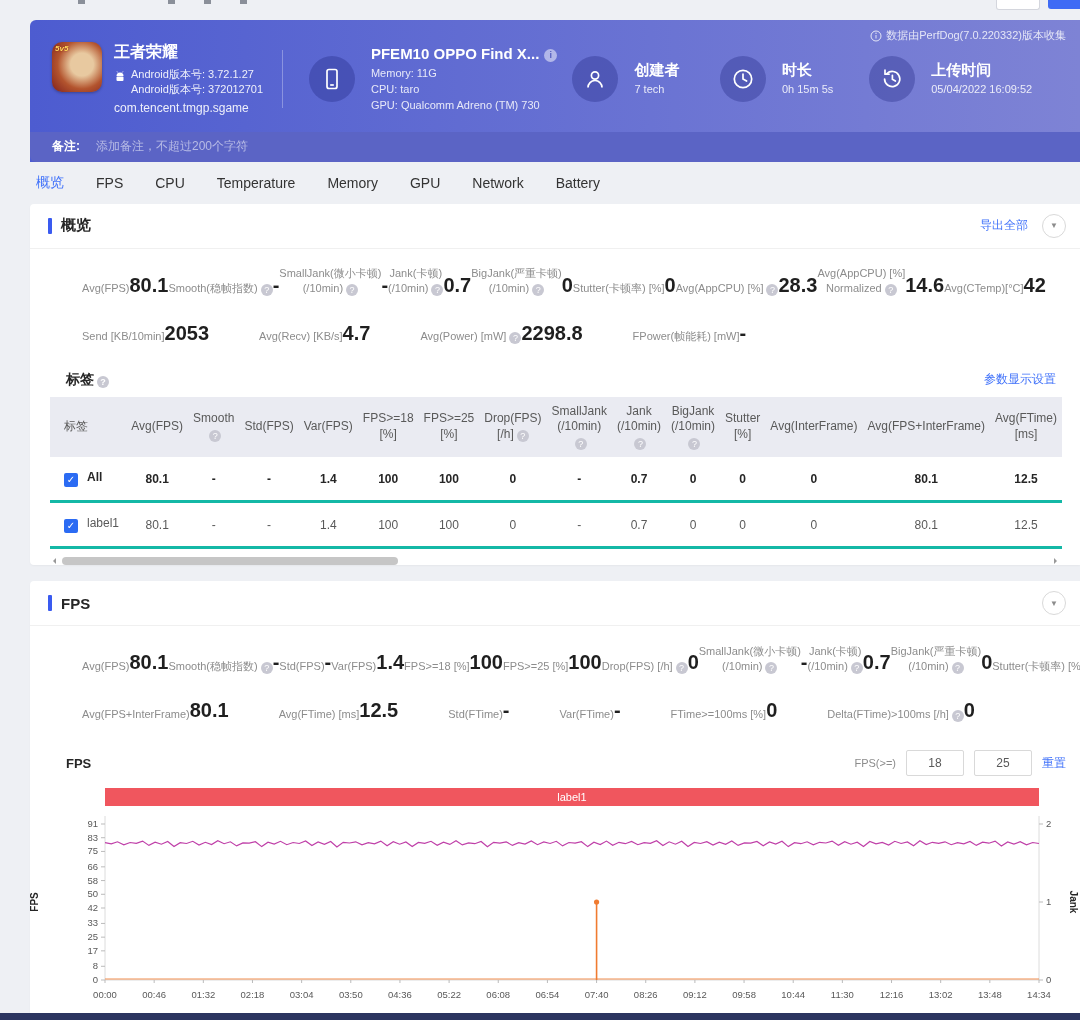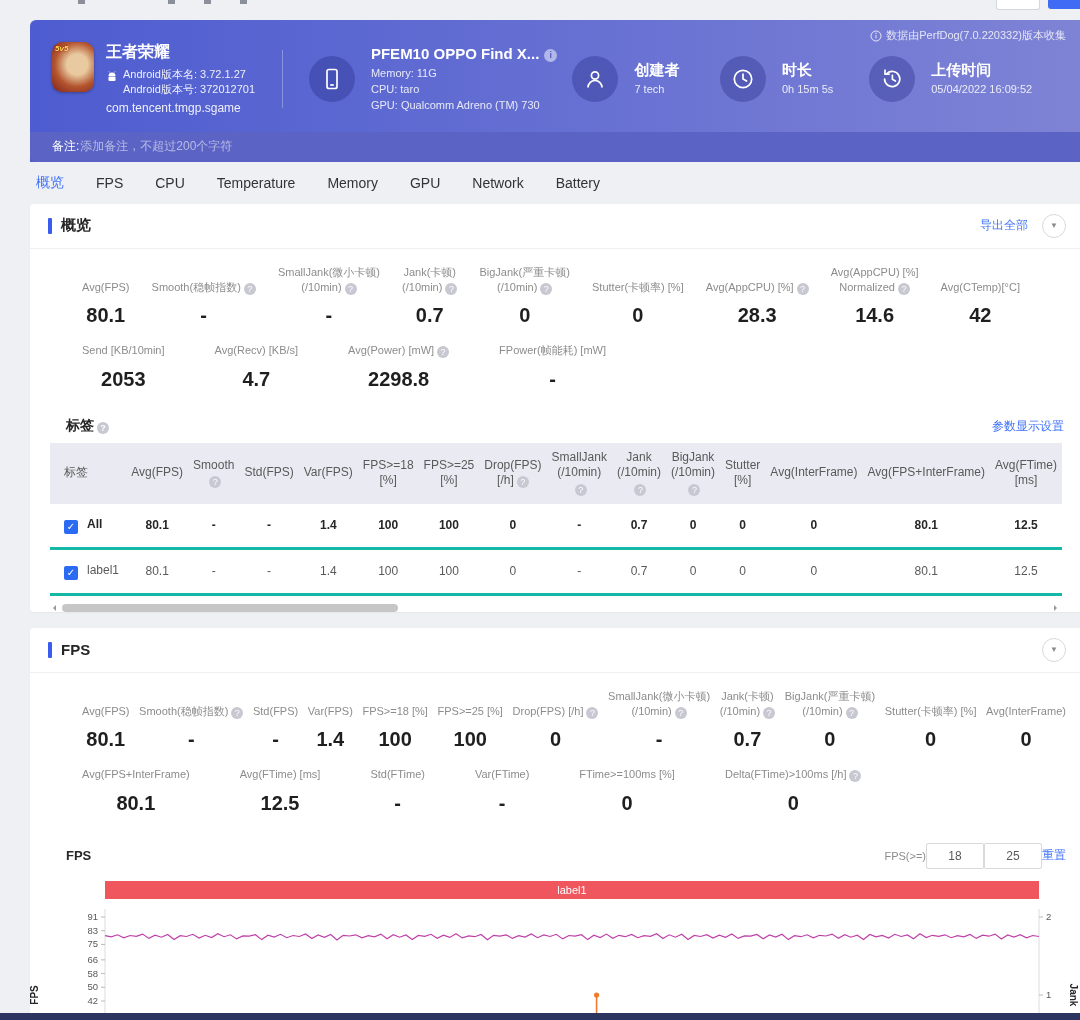--- a/index.html
+++ b/index.html
@@ -7,80 +7,80 @@
   
   .topstrip{height:20px;background:#eef0f4;position:relative}
   .frag{position:absolute;top:0;background:#8a8f99;height:4px}
   .frag-white{position:absolute;top:0;right:40px;width:42px;height:9px;background:#fff;border:1px solid #d4d6dd;border-top:none;border-radius:0 0 3px 3px}
   .frag-blue{position:absolute;top:0;right:0;width:32px;height:9px;background:#3f6bf5;border-radius:0 0 0 3px}
   
   .header-card{margin-left:30px;background:linear-gradient(90deg,#4d5cd0,#7e83d5);color:#fff;border-radius:6px 0 0 0;position:relative}
   .collect{position:absolute;top:8px;right:14px;font-size:11px;color:rgba(255,255,255,.8);display:flex;align-items:center;gap:4px}
   .header-main{display:flex;align-items:center;padding:22px 0 16px 22px}
   .appblock{display:flex;align-items:flex-start;width:262px}
-  .appicon{width:42px;height:50px;border-radius:10px;background:radial-gradient(circle at 60% 45%,#e8c9a0 0 28%,#b3542e 60%,#7e1f1c 100%);position:relative;flex:none;box-shadow:0 1px 3px rgba(0,0,0,.3)}
+  .appicon{width:50px;height:50px;border-radius:10px;background:radial-gradient(circle at 60% 45%,#e8c9a0 0 28%,#b3542e 60%,#7e1f1c 100%);position:relative;flex:none;box-shadow:0 1px 3px rgba(0,0,0,.3)}
   .appicon .badge{position:absolute;top:2px;left:3px;font-size:8px;font-weight:bold;color:#ffd659;font-style:italic;text-shadow:0 0 2px #7e1f1c}
   .appinfo{margin-left:12px;line-height:1.25}
   .appname{font-size:16px;font-weight:bold}
   .verrow{display:flex;align-items:flex-start;margin-top:5px}
   .verlines{font-size:11px;color:rgba(255,255,255,.9);line-height:1.35}
   .pkg{font-size:12px;color:rgba(255,255,255,.9);margin-top:4px}
   .vdiv{width:1px;height:58px;background:rgba(255,255,255,.3);margin-right:26px}
   .hgroup{display:flex;align-items:center}
   .circ{width:46px;height:46px;border-radius:50%;background:rgba(28,33,125,.32);display:flex;align-items:center;justify-content:center;flex:none}
   .ginfo{margin-left:16px;line-height:1.3}
   .gtitle{font-size:15px;font-weight:bold}
   .gsub{font-size:11px;color:rgba(255,255,255,.85);margin-top:3px;line-height:1.45}
   .devblock{width:300px}
   .crblock{width:168px}
   .dublock{width:170px}
   .upblock{width:240px}
   .iicon{display:inline-block;width:13px;height:13px;border-radius:50%;background:rgba(255,255,255,.5);color:#565fc0;font-size:9px;font-weight:bold;line-height:13px;text-align:center;vertical-align:1px;margin-left:5px}
   .notebar{background:#5b64c5;border-radius:0 0 0 6px;height:30px;display:flex;align-items:center;padding-left:22px;font-size:12px}
-  .notelabel{font-weight:normal;color:#fff}
-  .noteph{color:rgba(255,255,255,.55);margin-left:1px}
+  .notelabel{font-weight:bold;color:#fff}
+  .noteph{color:rgba(255,255,255,.55);margin-left:16px}
   
   .tabs{display:flex;gap:32px;align-items:center;height:42px;padding-left:36px;font-size:14px;color:#333}
   .tab{cursor:pointer}
   .tab.active{color:#4273fa}
   
   .card{margin:0 0 14px 30px;width:1050px;background:#fff;border-radius:4px 0 0 4px;box-shadow:0 1px 2px rgba(0,0,0,.04)}
   .sec-head{height:44px;display:flex;align-items:center;padding:0 14px 0 18px;border-bottom:1px solid #f0f0f0}
   .sec-bar{width:4px;height:16px;background:#3a5bf0;margin-right:9px;border-radius:1px}
   .sec-title{font-size:15px;font-weight:bold;color:#262626;flex:1}
   .link{font-size:12px;color:#4273fa;cursor:pointer}
   .collapse-btn{width:22px;height:22px;border:1px solid #d9d9d9;border-radius:50%;background:#fff;color:#8c8c8c;font-size:8px;display:flex;align-items:center;justify-content:center;margin-left:14px;cursor:pointer}
   
   .metrics{display:flex;align-items:stretch}
   .m-row1{justify-content:space-between;padding:16px 60px 4px 52px}
   .m-row1f{justify-content:space-between;padding:16px 14px 4px 52px}
   .m-row2{justify-content:flex-start;gap:50px;padding:12px 0 16px 52px}
-  .metric{display:flex;flex-direction:column;text-align:center}
+  .metric{display:flex;flex-direction:row;text-align:center}
   .m-label{margin-top:auto;font-size:11px;color:#8c8c8c;line-height:1.4;white-space:nowrap}
   .m-value{font-size:20px;font-weight:bold;color:#1f1f1f;margin-top:9px}
   .q{display:inline-block;width:12px;height:12px;border-radius:50%;background:#c8c8d2;color:#fff;font-size:9px;line-height:12px;text-align:center;margin-left:3px;vertical-align:-1px}
   
-  .labels-head{display:flex;align-items:flex-end;justify-content:space-between;padding:10px 16px 8px 36px}
+  .labels-head{display:flex;align-items:flex-start;justify-content:space-between;padding:10px 24px 8px 36px}
   .labels-title{font-size:14px;font-weight:bold;color:#262626}
   table.lbl{width:1012px;margin-left:20px;border-collapse:collapse;font-size:12px;text-align:center;color:#595959}
   table.lbl th{background:#eaebf2;font-weight:normal;color:#595959;padding:7px 5px;white-space:pre-line;line-height:1.3;vertical-align:middle}
   table.lbl th:first-child{text-align:left;padding-left:14px;width:128px}
   table.lbl td{padding:13px 5px;border-bottom:3px solid #14b8a6}
   table.lbl td:first-child{text-align:left;padding-left:14px}
   tr.bold td{font-weight:bold;color:#262626}
   .cb{display:inline-block;width:14px;height:14px;background:#2b6bf3;border-radius:2px;color:#fff;font-size:10px;line-height:14px;text-align:center;margin-right:9px;vertical-align:-2px;cursor:pointer}
   .hscroll{height:8px;margin:8px 20px 16px 20px;position:relative}
   .hthumb{position:absolute;left:12px;top:0;width:336px;height:8px;background:#c6c6c6;border-radius:4px;cursor:pointer}
   .harrow{position:absolute;top:1px;width:0;height:0;border:3px solid transparent}
   .harrow.l{left:0;border-right-color:#999}
   .harrow.r{right:0;border-left-color:#999}
   
   .chart-head{display:flex;align-items:center;padding:12px 14px 6px 36px}
   .chart-title{font-size:13px;font-weight:bold;color:#262626;flex:1}
-  .fps-filter{display:flex;align-items:center;font-size:11px;color:#8c8c8c}
+  .fps-filter{display:flex;align-items:center;gap:10px;font-size:11px;color:#8c8c8c}
   .numbox{width:52px;height:22px;border:1px solid #d9d9d9;border-radius:2px;text-align:center;font-size:12px;color:#595959;outline:none}
   .label-bar{margin:6px 0 0 75px;width:934px;height:18px;background:#f0565e;color:#fff;font-size:11px;line-height:18px;text-align:center;overflow:hidden}
   svg#fps-chart{display:block;margin-top:2px}
   .bottomstrip{position:absolute;left:0;right:0;bottom:0;height:7px;background:#2c3560}
 </style>
 </head>
 <body>
 
 <div class="topstrip">
   <span class="frag" style="left:78px;width:7px"></span>
@@ -108,21 +108,21 @@
       <div class="appinfo">
         <div class="appname">王者荣耀</div>
         <div class="verrow">
           <svg width="12" height="13" viewBox="0 0 24 24" style="margin:3px 5px 0 0;flex:none">
               <path d="M5 11a7 7 0 0 1 14 0z" fill="#fff"></path>
               <line x1="7.5" y1="4" x2="6" y2="1.8" stroke="#fff" stroke-width="1.5"></line>
               <line x1="16.5" y1="4" x2="18" y2="1.8" stroke="#fff" stroke-width="1.5"></line>
               <rect x="5" y="12.2" width="14" height="9" rx="2" fill="#fff"></rect>
             </svg>
           <div class="verlines">
-            <div>Android版本名: 3.72.1.27</div>
+            <div>Android版本号: 3.72.1.27</div>
             <div>Android版本号: 372012701</div>
           </div>
         </div>
         <div class="pkg">com.tencent.tmgp.sgame</div>
       </div>
     </div>
     <div class="vdiv"></div>
     <div class="hgroup devblock">
       <div class="circ">
         <svg width="24" height="24" viewBox="0 0 24 24">

